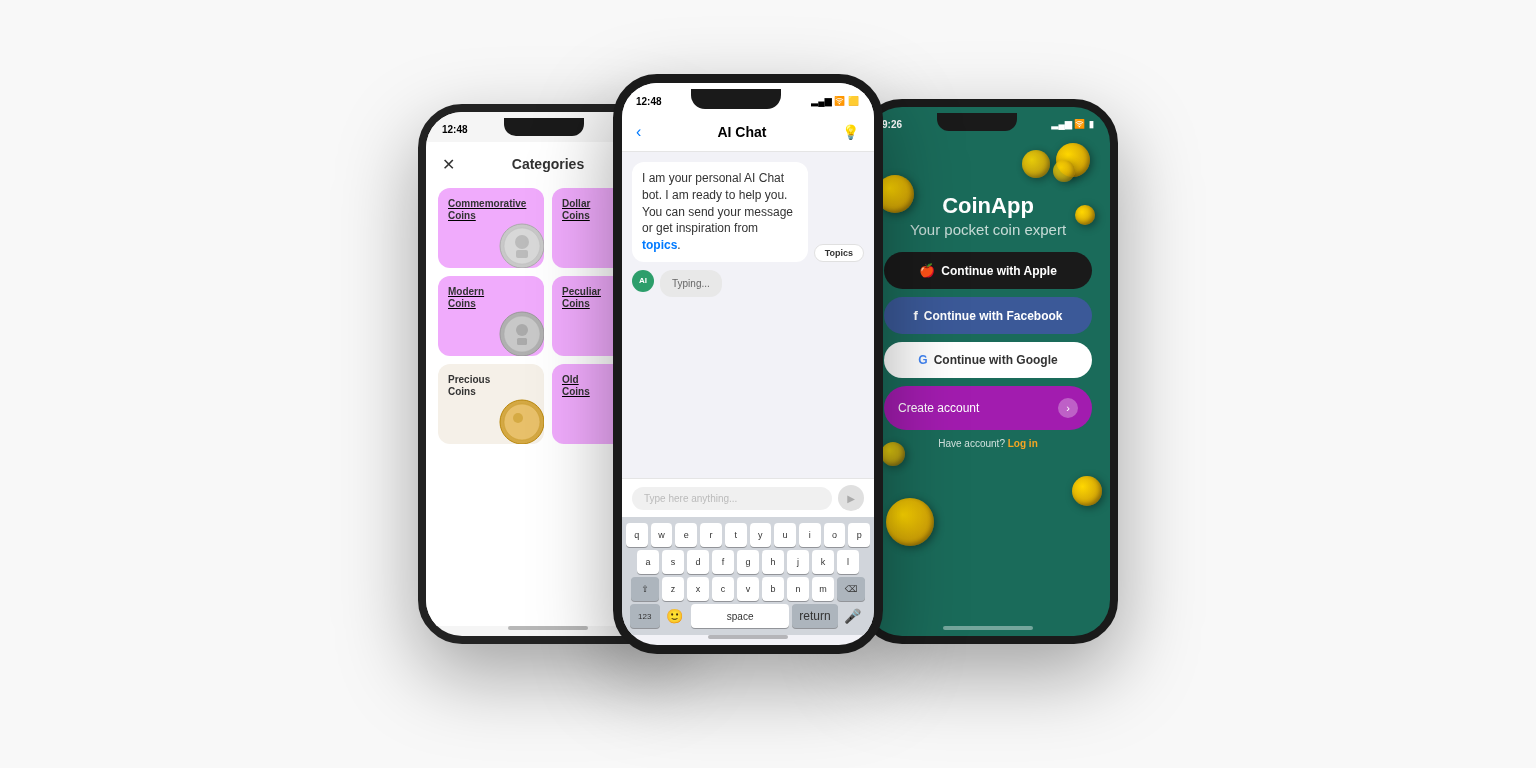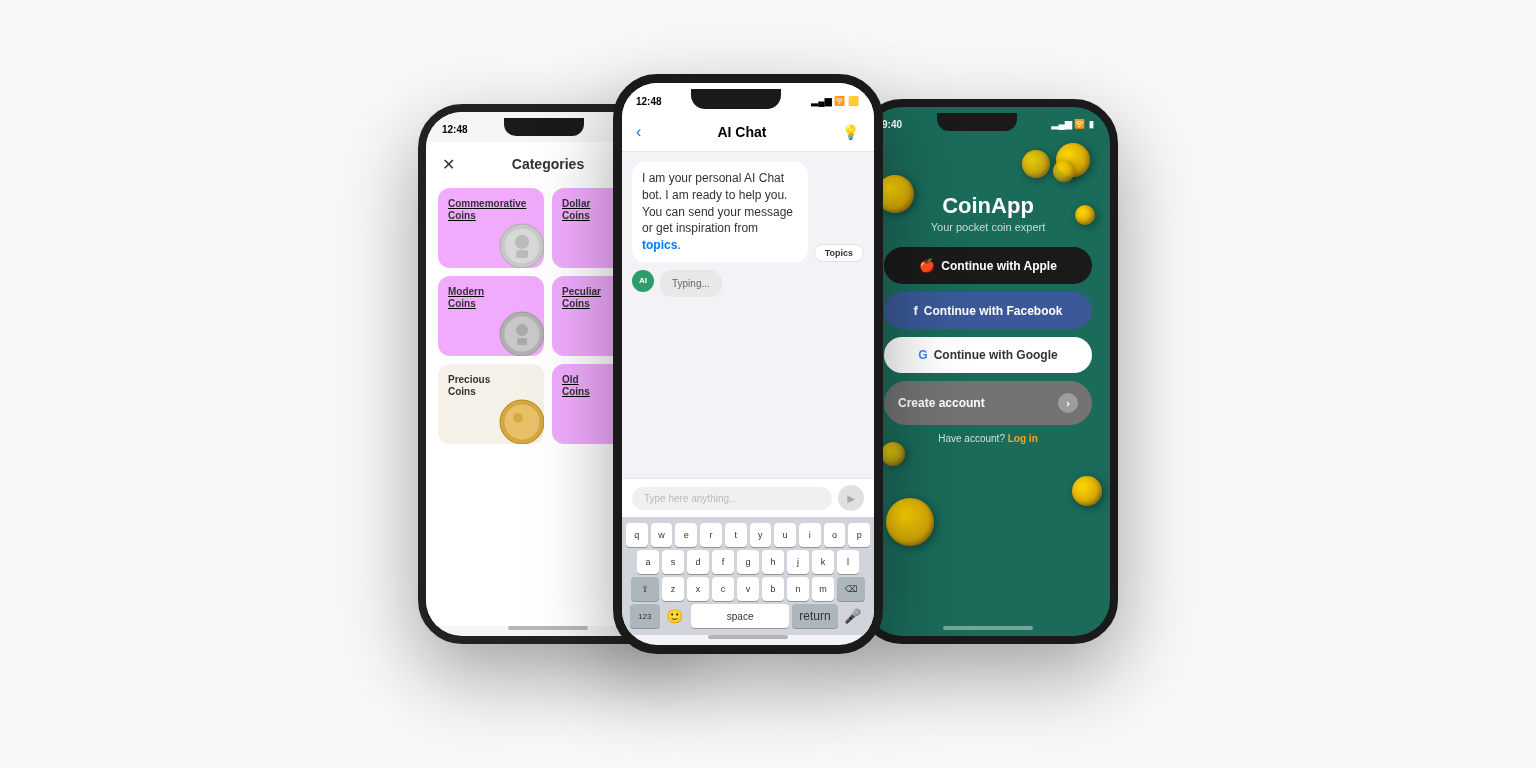--- a/index.html
+++ b/index.html
@@ -421,21 +421,21 @@
 
     .coin-app-title {
       font-size: 22px;
       font-weight: 700;
       color: white;
       margin-top: 10px;
       text-align: center;
     }
 
     .coin-app-subtitle {
-      font-size: 11px;
+      font-size: 15px;
       color: rgba(255,255,255,0.75);
       margin-top: 2px;
       margin-bottom: 14px;
       text-align: center;
     }
 
     .auth-btn {
       width: 100%;
       border-radius: 26px;
       padding: 11px 14px;
@@ -463,25 +463,25 @@
       color: #333;
     }
 
     .auth-btn .btn-icon {
       margin-right: 6px;
       font-size: 13px;
     }
 
     .create-account-btn {
       width: 100%;
-      background: #737373;
+      background: #a21caf;
       border-radius: 26px;
       padding: 12px 14px;
       font-size: 12px;
-      font-weight: 700;
+      font-weight: 400;
       color: white;
       display: flex;
       align-items: center;
       justify-content: space-between;
       margin-top: 4px;
       margin-bottom: 8px;
     }
 
     .create-account-btn .arrow {
       background: rgba(255,255,255,0.3);
@@ -716,21 +716,21 @@
         </div>
       </div>
 
       <div class="home-indicator-dark"></div>
     </div>
   </div>
 
   <div class="phone phone-right">
     <div class="phone-inner">
       <div class="status-bar">
-        <span>9:40</span>
+        <span>9:26</span>
         <div class="notch"></div>
         <div class="status-icons">
           <span style="color:white;">▂▄▆</span>
           <span style="color:white;">🛜</span>
           <span style="color:white;">▮</span>
         </div>
       </div>
 
       <div class="coin-app-content">
 

